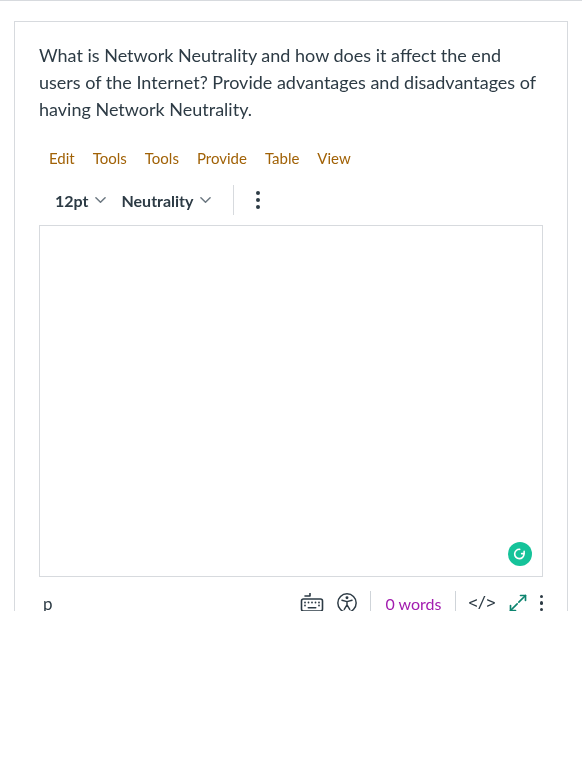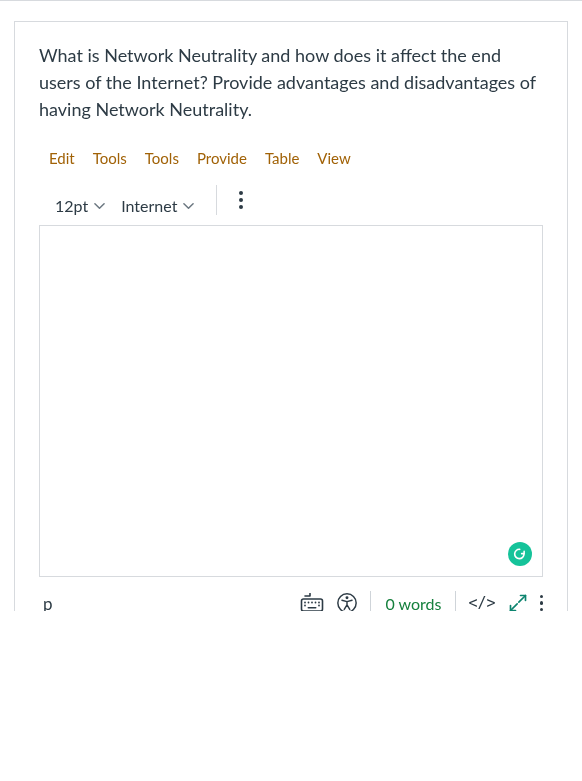--- a/index.html
+++ b/index.html
@@ -34,24 +34,25 @@
     display: flex;
     gap: 18px;
     padding-left: 10px;
     font-size: 15px;
     color: #a16207;
     margin-bottom: 18px;
   }
   .menubar span { cursor: pointer; }
   .toolbar {
     display: flex;
-    align-items: flex-end;
+    align-items: center;
     padding-left: 16px;
     margin-bottom: 10px;
     gap: 10px;
+    font-weight: bold;
   }
   .dropdown {
     display: inline-flex;
     align-items: center;
     gap: 6px;
     font-size: 16px;
     color: #2d3b45;
     cursor: pointer;
     padding-right: 6px;
   }
@@ -111,21 +112,21 @@
   }
   .icon-slot {
     display: inline-flex;
     align-items: center;
     justify-content: center;
     cursor: pointer;
     color: #2d3b45;
   }
   .wordcount {
     font-size: 16px;
-    color: #15803d;
+    color: #a21caf;
     padding: 0 2px;
   }
   .codetoggle {
     font-family: monospace;
     font-size: 15px;
     color: #2d3b45;
     cursor: pointer;
   }
   .more-v2 {
     display: inline-flex;
@@ -157,21 +158,21 @@
     <div class="toolbar">
       <span class="dropdown">
         <span>12pt</span>
         <span class="chev">
           <svg width="11" height="8" viewBox="0 0 12 8">
               <path d="M1 1.5 L6 6.5 L11 1.5" stroke="#6b7780" stroke-width="1.6" fill="none" stroke-linecap="round" stroke-linejoin="round"></path>
             </svg>
         </span>
       </span>
       <span class="dropdown">
-        <span>Internet</span>
+        <span>Neutrality</span>
         <span class="chev">
           <svg width="11" height="8" viewBox="0 0 12 8">
               <path d="M1 1.5 L6 6.5 L11 1.5" stroke="#6b7780" stroke-width="1.6" fill="none" stroke-linecap="round" stroke-linejoin="round"></path>
             </svg>
         </span>
       </span>
       <span class="sep"></span>
       <span class="more-v">
         <span></span>
           <span></span>

